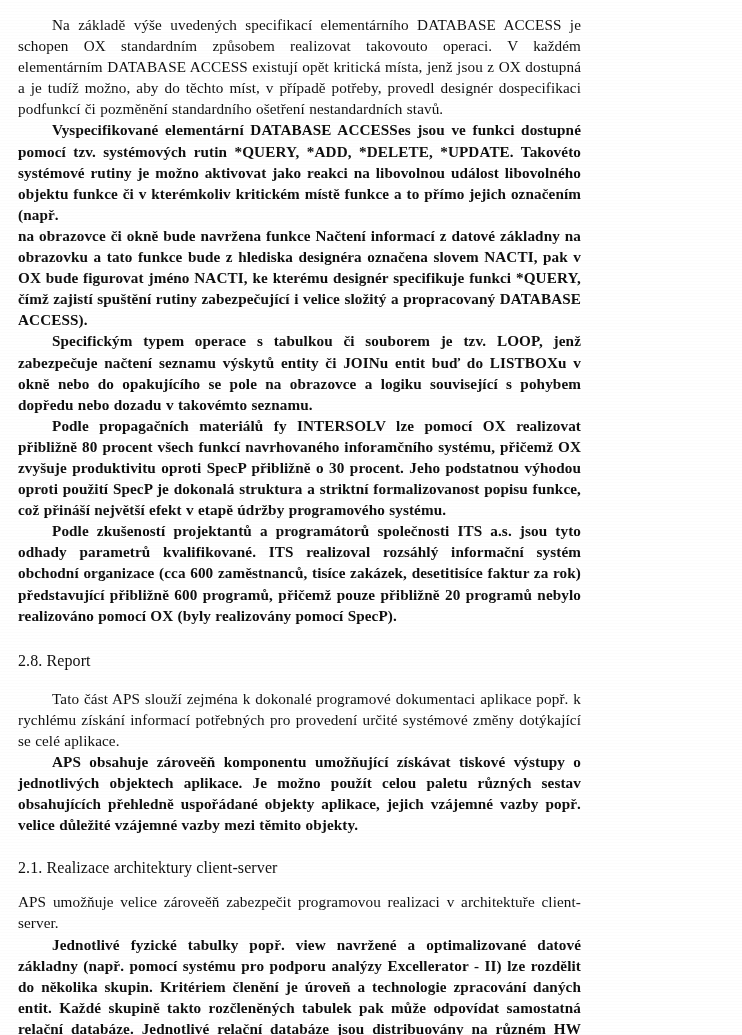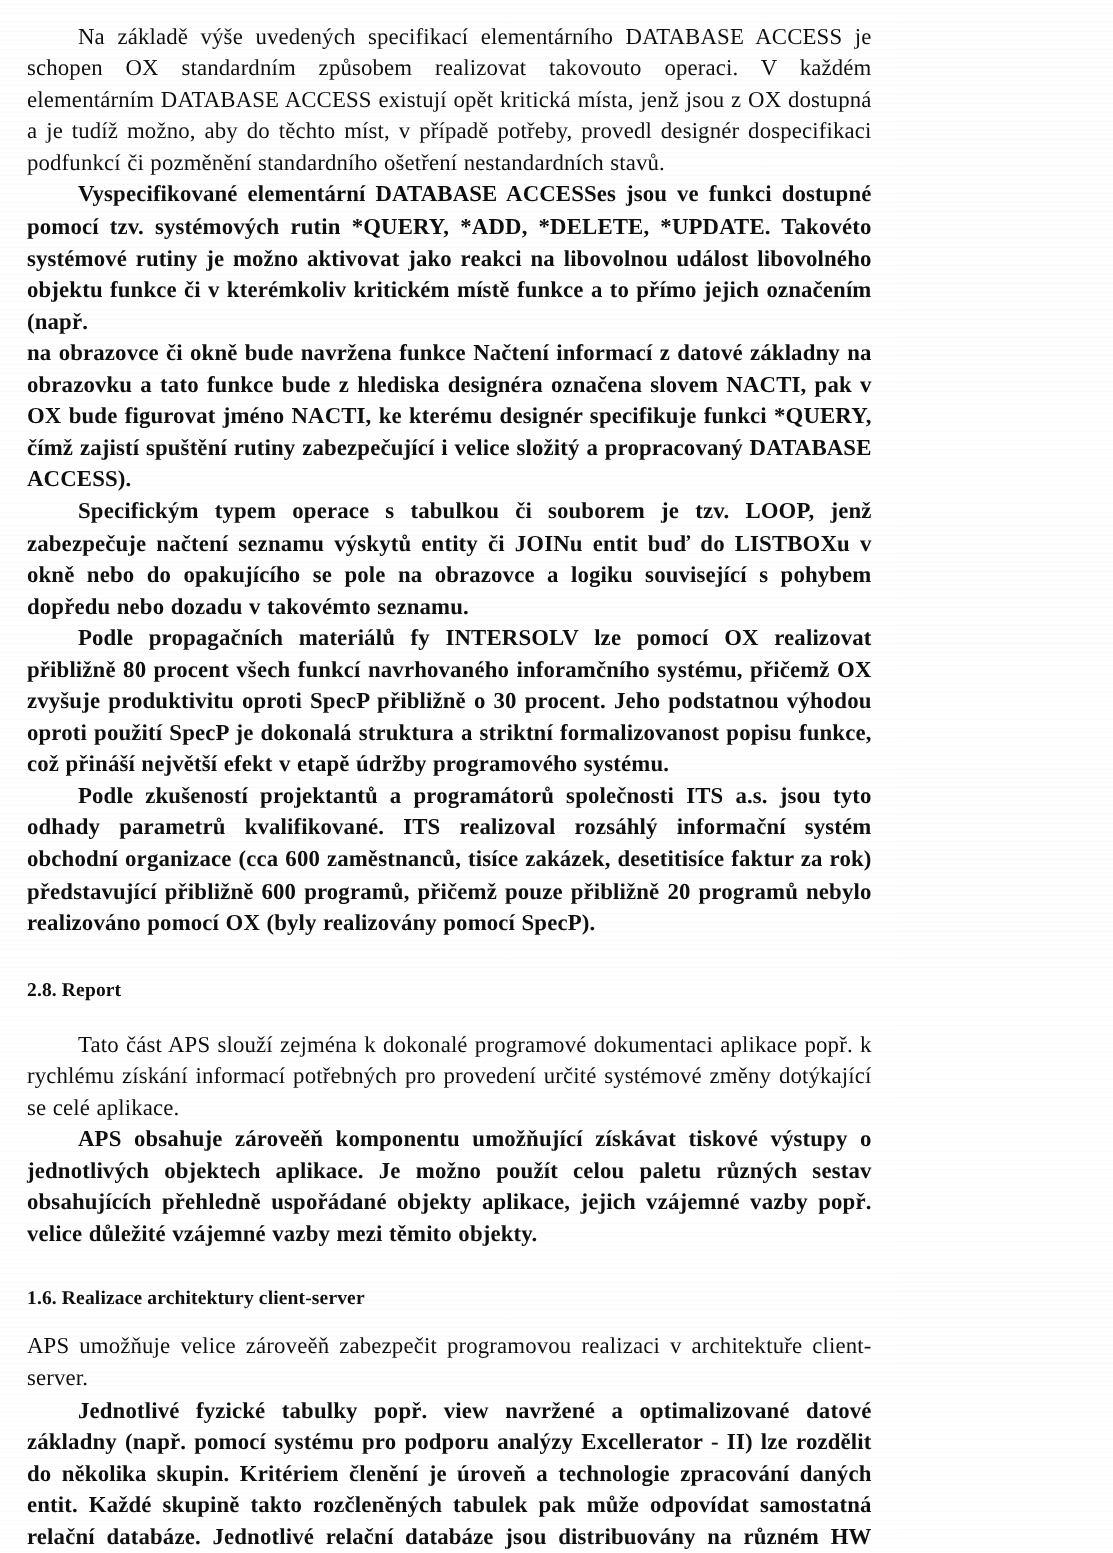--- a/index.html
+++ b/index.html
@@ -35,22 +35,22 @@
     text-justify: inter-word;
     word-spacing: 0.4px;
   }
   p.indent {
     text-indent: 34px;
   }
   p.noindent {
     text-indent: 0;
   }
   h2.heading {
-    font-size: 13px;
-    font-weight: bold;
+    font-size: 16px;
+    font-weight: normal;
     margin: 0;
     padding: 0;
     letter-spacing: 0.1px;
   }
   .heading-block {
     margin-top: 26px;
     margin-bottom: 18px;
   }
   .heading-block.tight {
     margin-top: 24px;
@@ -87,21 +87,21 @@
   <div class="heading-block">
     <h2 class="heading">2.8. Report</h2>
   </div>
 
   <div class="para-block">
     <p class="indent">Tato část APS slouží zejména k dokonalé programové dokumentaci aplikace popř. k rychlému získání informací potřebných pro provedení určité systémové změny dotýkající se celé aplikace.</p>
     <p class="indent">APS obsahuje zároveěň komponentu umožňující získávat tiskové výstupy o jednotlivých objektech aplikace. Je možno použít celou paletu různých sestav obsahujících přehledně uspořádané objekty aplikace, jejich vzájemné vazby popř. velice důležité vzájemné vazby mezi těmito objekty.</p>
   </div>
 
   <div class="heading-block tight">
-    <h2 class="heading">1.6. Realizace architektury client-server</h2>
+    <h2 class="heading">2.1. Realizace architektury client-server</h2>
   </div>
 
   <div class="para-block">
     <p class="noindent">APS umožňuje velice zároveěň zabezpečit programovou realizaci v architektuře client-server.</p>
     <p class="indent">Jednotlivé fyzické tabulky popř. view navržené a optimalizované datové základny (např. pomocí systému pro podporu analýzy Excellerator - II) lze rozdělit do několika skupin. Kritériem členění je úroveň a technologie zpracování daných entit. Každé skupině takto rozčleněných tabulek pak může odpovídat samostatná relační databáze. Jednotlivé relační databáze jsou distribuovány na různém HW (např. na serveru OS/2 či na AS/400). Pro každou funkci aplikace (program) je pak nutno specifikovat jména dílčích programů a označit v APS na jakém typu HW bude dílčí program spouštěn. APS automaticky vytvoří jednotlivé dílčí programy (automaticky pozná, z kolika dílčích serverových programů se skládá a nageneruje do jednotlivých dílčích programů vstupně-výstupní operace pro použité databázové tabulky dle jednotlivých skupin tabulek). Tyto nagenerované dílčí programy obsahují API funkce APPC.Pomocí APPC tyto dílčí programy autonomě komunikují a spojují jednotlivé databáze.</p>
   </div>
 
   <div class="noise"></div>
 </div>
 

